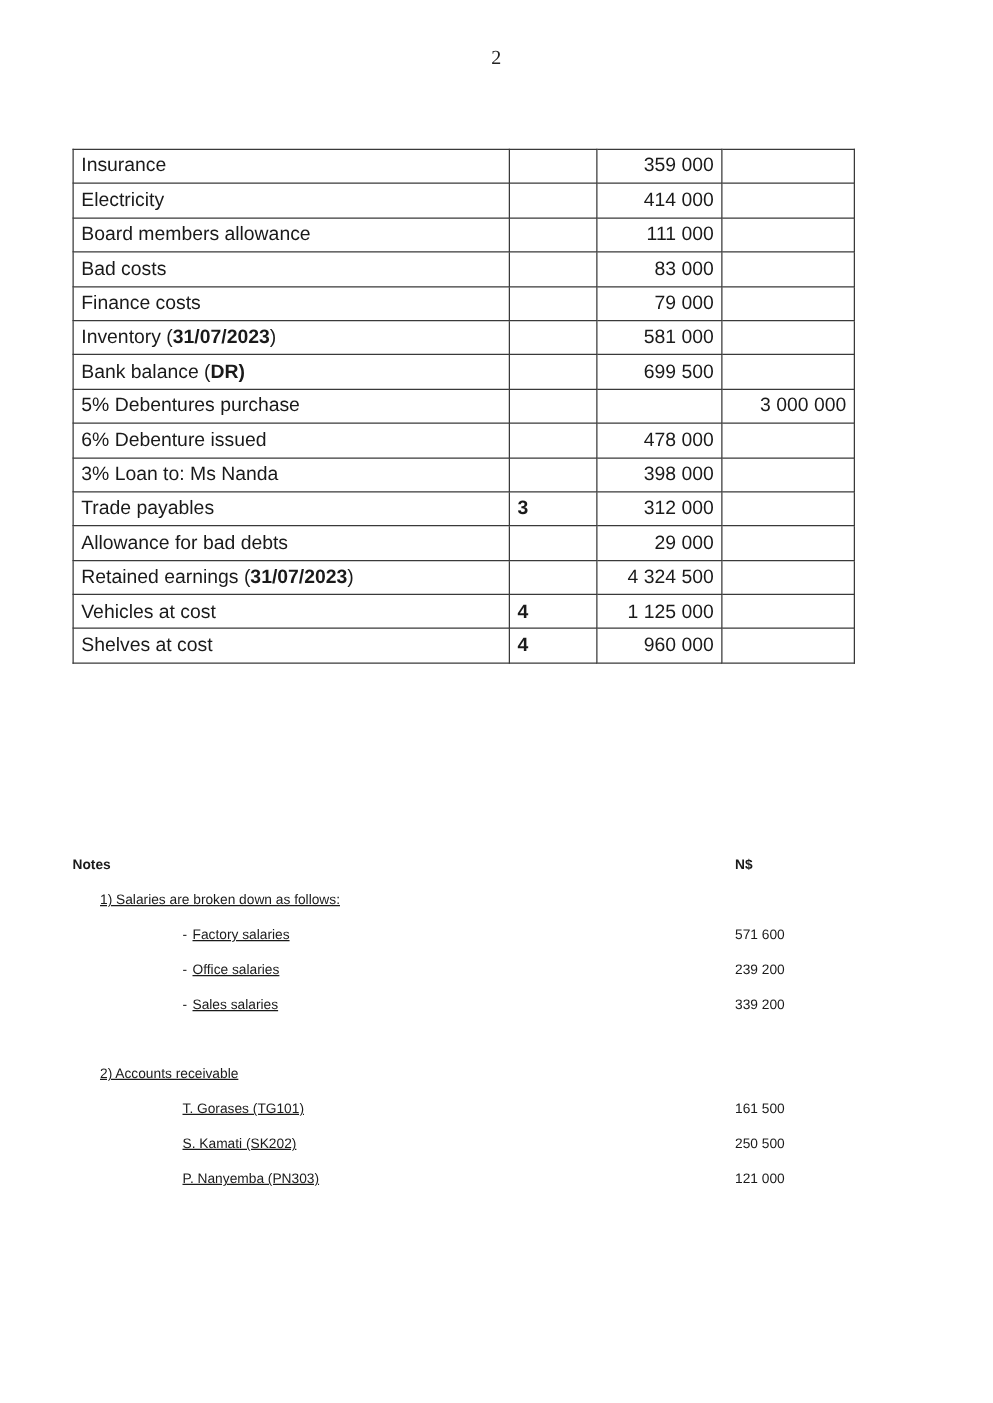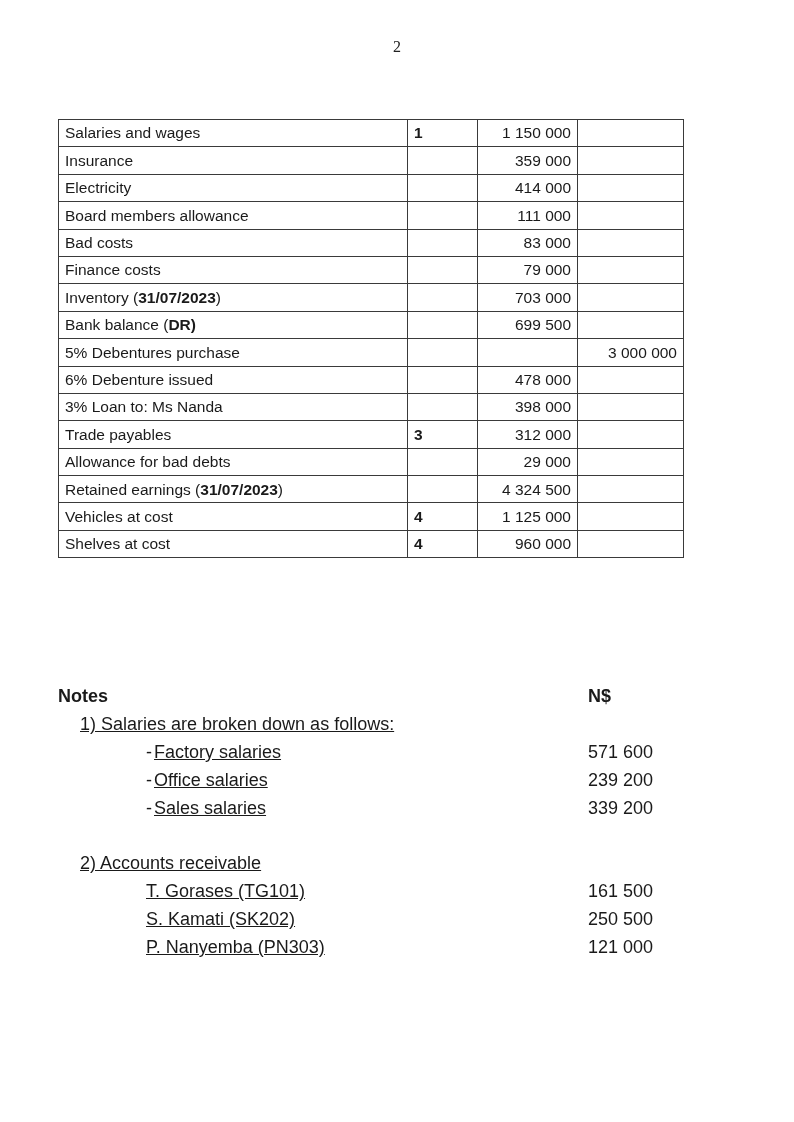--- a/index.html
+++ b/index.html
@@ -10,43 +10,37 @@
   table.tb { position: absolute; left: 58px; top: 119px; border-collapse: collapse;
              font-size: 15.5px; }
   table.tb td { border: 1px solid #3a3a3a; height: 27.4px; padding: 0 6px; box-sizing: border-box;
                 vertical-align: middle; line-height: 1; }
   td.c-desc { width: 349px; }
   td.c-note { width: 70px; font-weight: bold; }
   td.c-dr { width: 100px; text-align: right; }
   td.c-cr { width: 106px; text-align: right; }
   td.bold { font-weight: bold; }
   b { font-weight: bold; }
-  .notes { position: absolute; left: 58px; top: 686px; width: 640px; font-size: 18px; }
+  .notes { position: absolute; left: 58px; top: 686px; width: 640px; font-size: 11px; }
   .notes-head { position: relative; height: 28px; }
   .notes-title { position: absolute; left: 0; top: 0; font-weight: bold; }
   .notes-currency { position: absolute; left: 530px; top: 0; font-weight: bold; }
   .nline { position: relative; height: 28px; }
   .nline .lbl { position: absolute; top: 0; text-decoration: underline; }
   .nline .dash { position: absolute; left: 88px; top: 0; }
   .nline .amt { position: absolute; left: 530px; top: 0; }
   .spacer { height: 27px; }
 </style>
 </head>
 <body>
 
 <div class="page-num">2</div>
 
 <table class="tb">
   <tbody id="tb-body">
-      <tr>
-        <td class="c-desc"><span>Salaries and wages</span><b></b><span></span></td>
-        <td class="c-note">1</td>
-        <td class="c-dr">1 150 000</td>
-        <td class="c-cr"></td>
-      </tr>
       <tr>
         <td class="c-desc"><span>Insurance</span><b></b><span></span></td>
         <td class="c-note"></td>
         <td class="c-dr">359 000</td>
         <td class="c-cr"></td>
       </tr>
       <tr>
         <td class="c-desc"><span>Electricity</span><b></b><span></span></td>
         <td class="c-note"></td>
         <td class="c-dr">414 000</td>
@@ -66,21 +60,21 @@
       </tr>
       <tr>
         <td class="c-desc"><span>Finance costs</span><b></b><span></span></td>
         <td class="c-note"></td>
         <td class="c-dr">79 000</td>
         <td class="c-cr"></td>
       </tr>
       <tr>
         <td class="c-desc"><span>Inventory (</span><b>31/07/2023</b><span>)</span></td>
         <td class="c-note"></td>
-        <td class="c-dr">703 000</td>
+        <td class="c-dr">581 000</td>
         <td class="c-cr"></td>
       </tr>
       <tr>
         <td class="c-desc"><span>Bank balance (</span><b>DR)</b><span></span></td>
         <td class="c-note"></td>
         <td class="c-dr">699 500</td>
         <td class="c-cr"></td>
       </tr>
       <tr>
         <td class="c-desc"><span>5% Debentures purchase</span><b></b><span></span></td>

